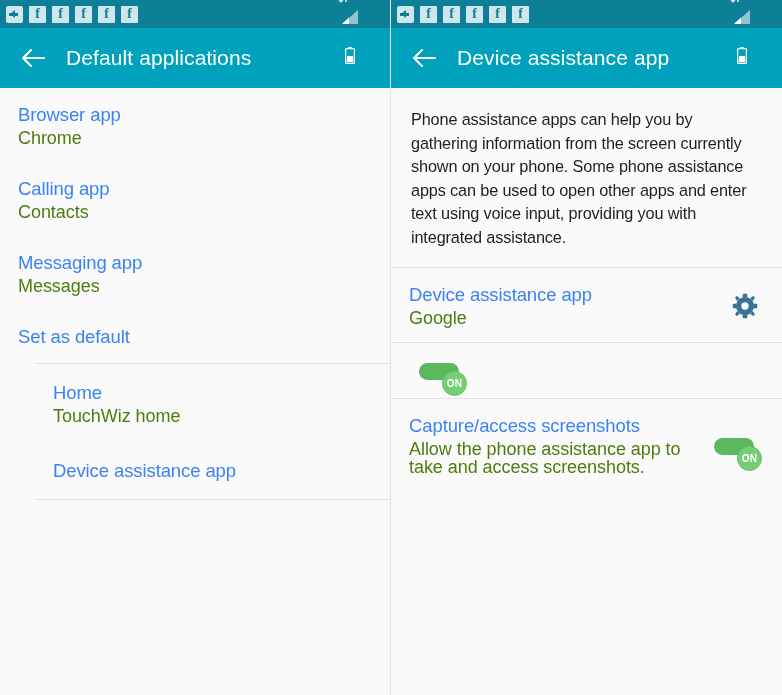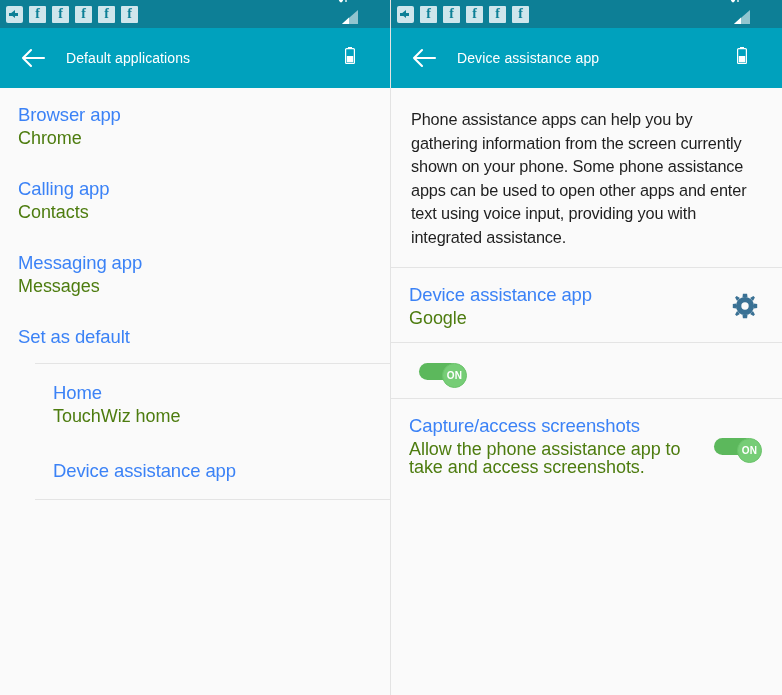--- a/index.html
+++ b/index.html
@@ -65,21 +65,21 @@
   
   .appbar {
     height: 60px; flex: 0 0 60px;
     background: #00a1bd;
     display: flex; align-items: center;
     padding-left: 20px;
     color: #ffffff;
   }
   .back-icon { width: 26px; height: 26px; flex: 0 0 26px; }
   .appbar-title {
-    font-size: 14px;
+    font-size: 21px;
     margin-left: 20px;
     font-weight: normal;
     letter-spacing: 0.1px;
   }
 
   
   .content { flex: 1; background: #fafafa; overflow: hidden; }
   .group + .group { border-top: 1px solid #e4e4e4; margin-left: 35px; }
   .group.bottom-rule { border-bottom: 1px solid #e4e4e4; }
 
@@ -118,21 +118,21 @@
     position: relative; align-self: center;
     margin-left: 10px;
   }
   .toggle-track {
     position: absolute; left: 0; top: 4px;
     width: 40px; height: 17px;
     border-radius: 9px;
     background: #5cb85c;
   }
   .toggle-thumb {
-    position: absolute; right: 0; top: 4px;
+    position: absolute; right: 0; top: 12px;
     width: 25px; height: 25px;
     border-radius: 50%;
     background: #76cd76;
     border: 1px solid #6ac26a;
     display: flex; align-items: center; justify-content: center;
   }
   .toggle-thumb span {
     font-size: 10px; color: #ffffff;
     font-weight: bold; letter-spacing: 0.2px;
   }

